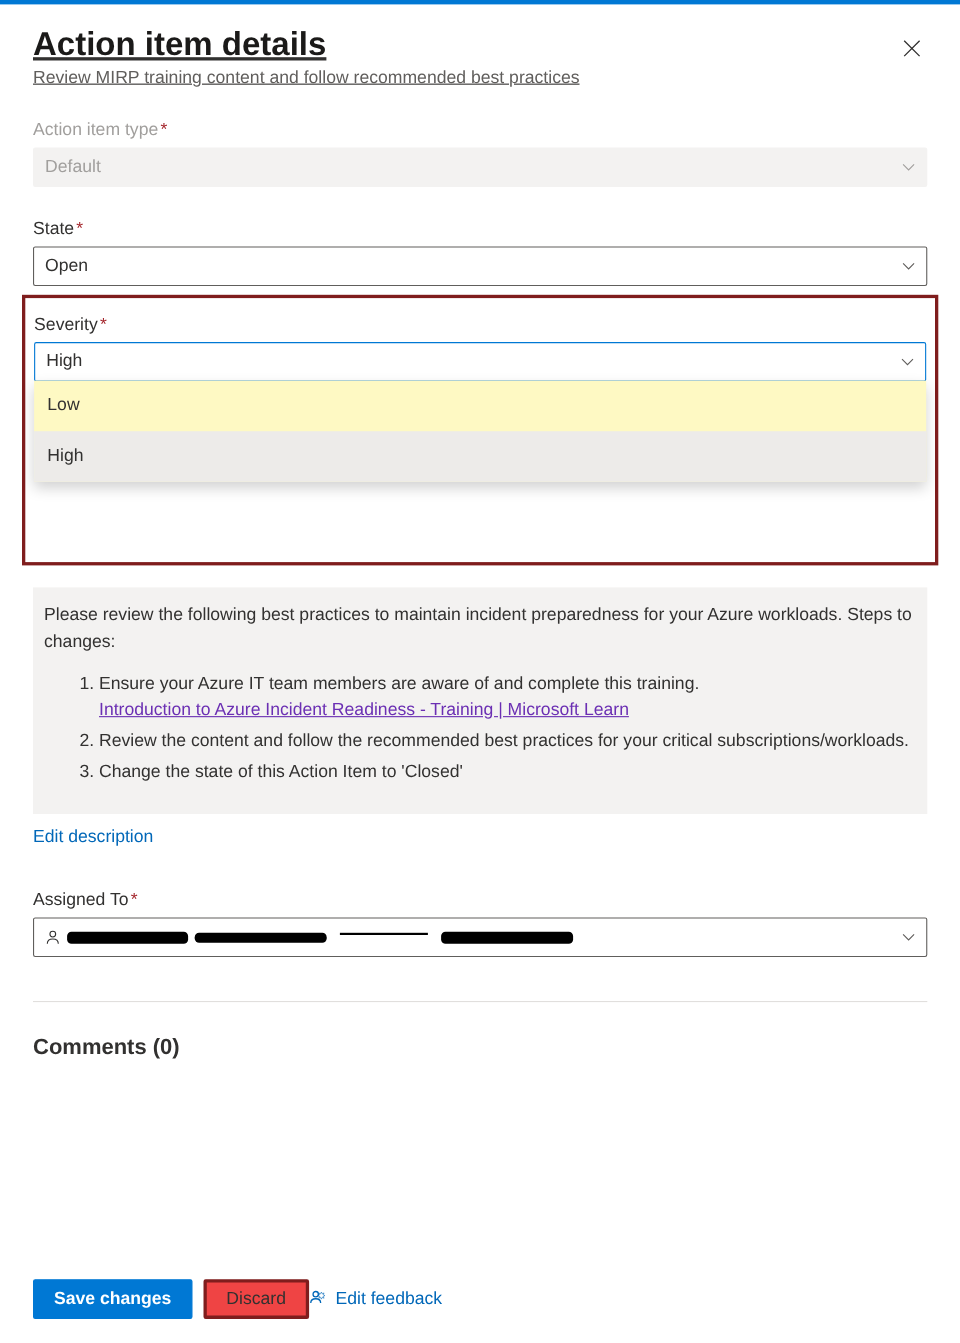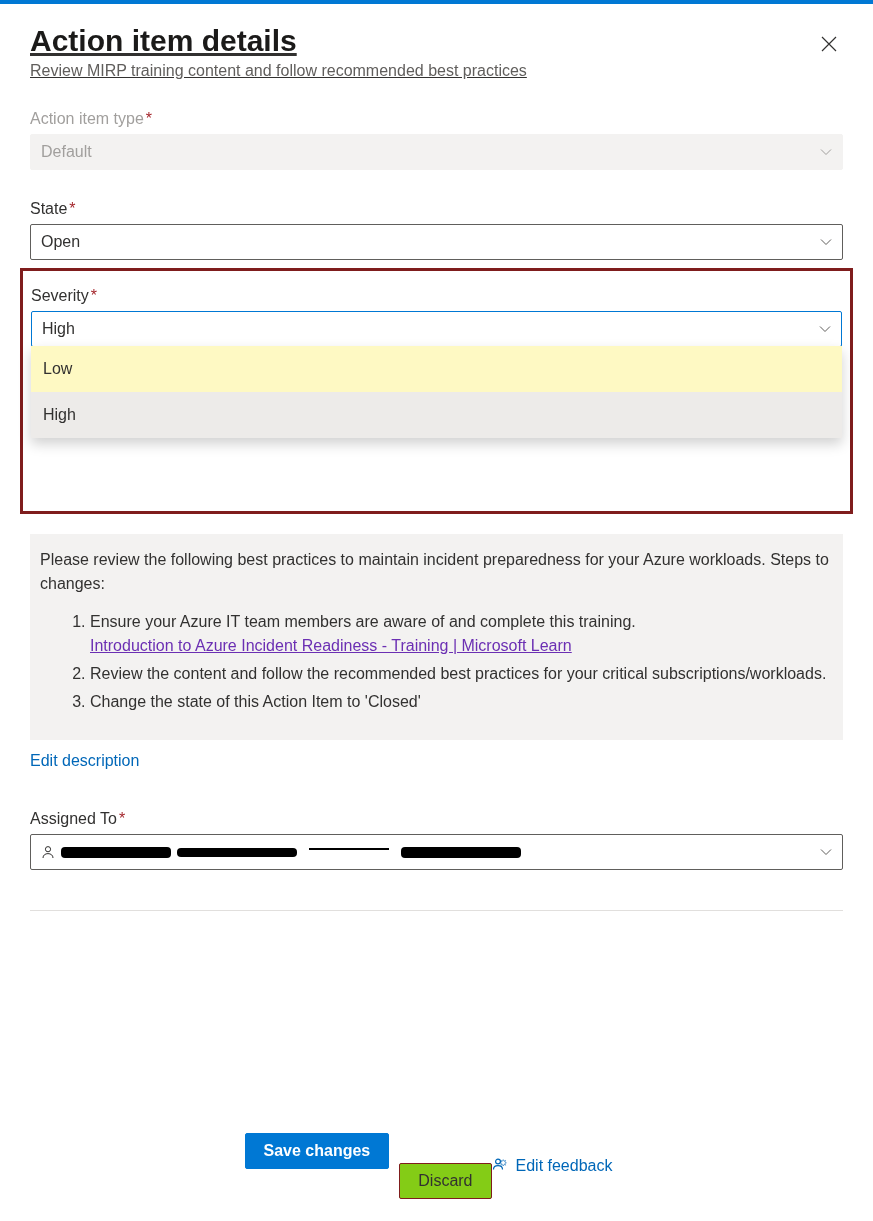--- a/index.html
+++ b/index.html
@@ -42,25 +42,25 @@
   .redact { display:inline-block; background:#000; border-radius:4px; height:11px; }
   .redact.a { width: 110px; }
   .redact.b { width: 120px; height: 9px; margin-top:1px; }
   .redact.d { width: 120px; height: 11px;}
   .redline { display:inline-block; width:80px; height:2px; background:#000; margin:0 6px; position:relative; top:-3px;}
 
   hr.sep { border: none; border-top: 1px solid #e1dfdd; margin: 40px 0 30px 0; }
 
   h2 { font-size: 20px; font-weight: 700; margin: 0 0 20px 0; }
 
-  .footer { border-top: 0; padding: 18px 46px 22px 30px; display: flex; align-items: center; justify-content: center; }
+  .footer { border-top: 0; padding: 18px 46px 22px 30px; display: flex; align-items: center; justify-content: flex-start; }
   .footer-left { display: flex; gap: 10px; }
   .btn { font-size: 16px; border-radius: 2px; height: 36px; padding: 0 18px; cursor: pointer; font-family: inherit; }
   .btn.primary { background: #0078d4; color: #fff; border: 1px solid #0078d4; font-weight: 600; }
-  .btn.secondary { background: #84cc16; border: 1px solid #7f1d1d; color: #323130; margin-top: 30px; }
+  .btn.secondary { background: #ef4444; border: 3px solid #7f1d1d; color: #323130; }
   .feedback { color: #0067b8; font-size: 16px; display: inline-flex; align-items: center; gap: 6px; cursor: pointer; }
   .feedback svg { display:block; }
 
   
   .content-scroll::-webkit-scrollbar { width: 16px; }
   .content-scroll::-webkit-scrollbar-track { background: #f8f8f8; }
   .content-scroll::-webkit-scrollbar-thumb { background: #c8c6c4; }
 </style>
 </head>
 <body>
@@ -162,20 +162,21 @@
       <span style="flex:1"></span>
       <span class="chev">
         <svg width="12" height="12" viewBox="0 0 12 12">
             <path d="M1 3.5 L6 8.5 L11 3.5" stroke="#605e5c" stroke-width="1" fill="none"></path>
           </svg>
       </span>
     </div>
 
     <hr class="sep">
 
+    <h2>Comments (0)</h2>
 
     <div style="height: 10px;"></div>
   </div>
 
   <div class="footer">
     <div class="footer-left">
       <button class="btn primary">Save changes</button>
       <button class="btn secondary">Discard</button>
     </div>
     <span class="feedback">

